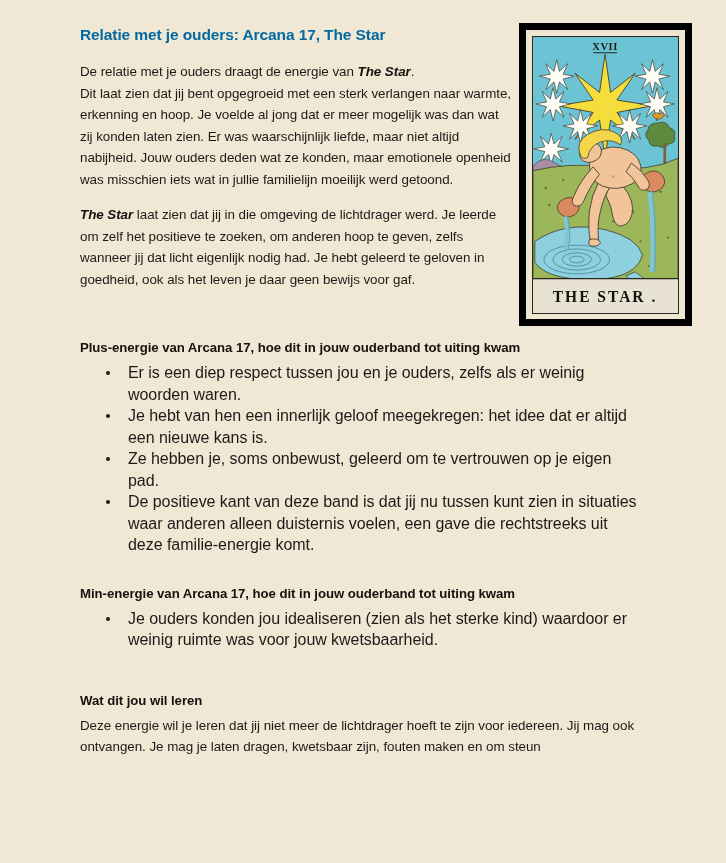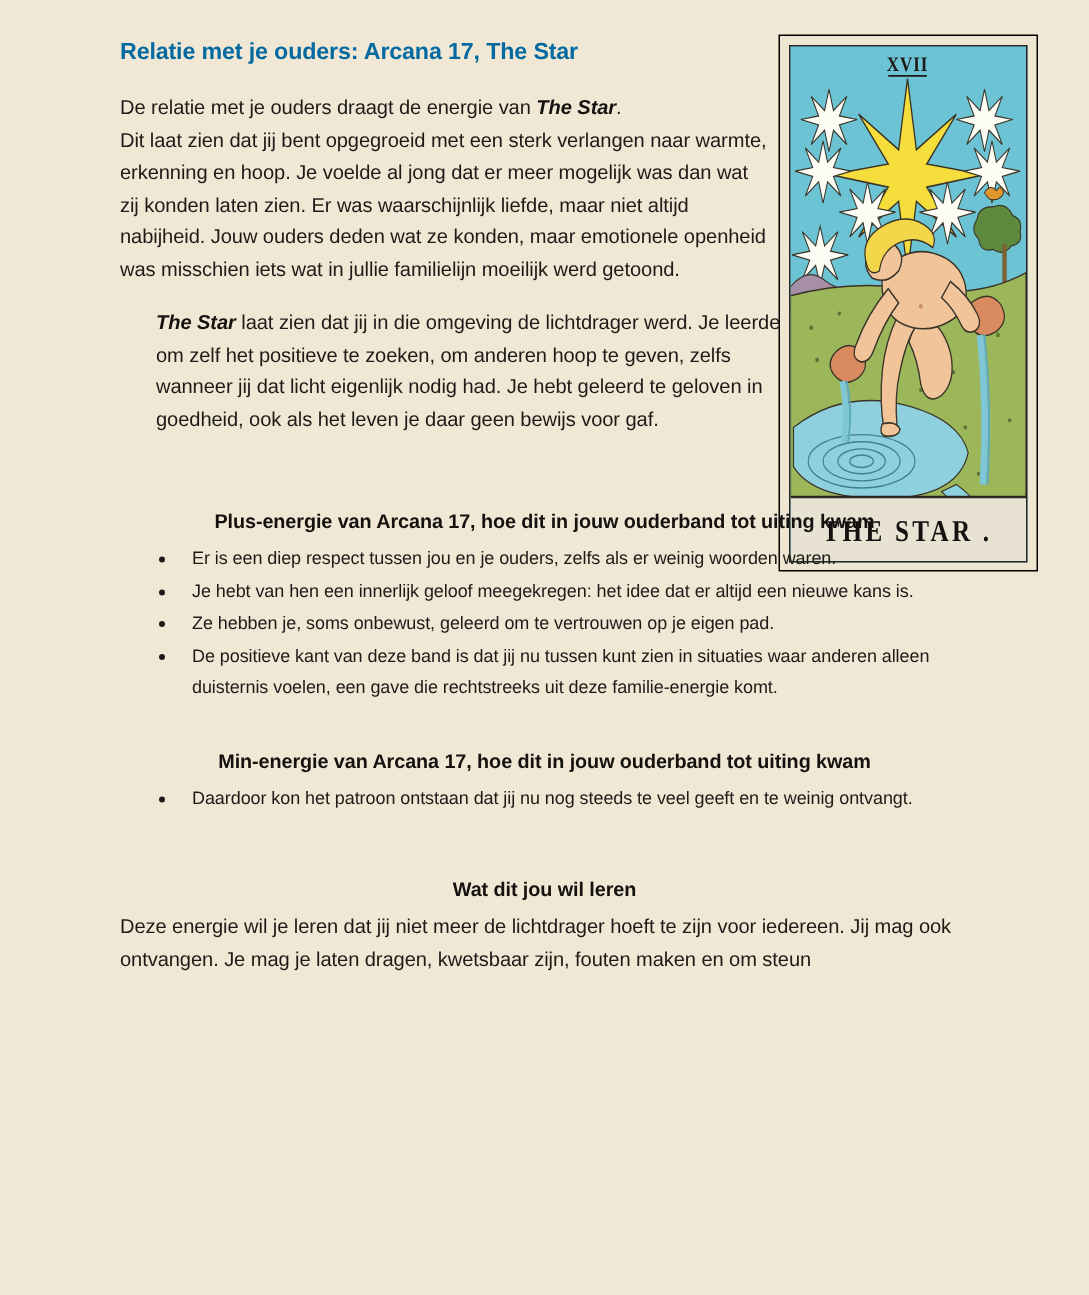--- a/index.html
+++ b/index.html
@@ -41,42 +41,41 @@
   }
 
   p.para {
     font-size: 13.4px;
     line-height: 21.5px;
     margin: 0 0 14px 0;
     color: #1d1a17;
     letter-spacing: -0.05px;
   }
   p.para.narrow { width: 432px; }
-  p.para.narrow2 { width: 432px; margin-left: 24px; }
+  p.para.narrow2 { width: 432px; }
 
   b, strong { font-weight: bold; color: #14110e; font-style: italic; }
 
   h2.sub {
     font-size: 13.2px;
     font-weight: bold;
     margin: 0 0 4px 0;
     line-height: 20px;
     color: #14110e;
     letter-spacing: -0.05px;
-    text-align: center;
   }
 
   ul.bullets {
     list-style: none;
     margin: 0 0 18px 0;
     padding: 0;
   }
   ul.bullets li {
     position: relative;
-    font-size: 12px;
+    font-size: 16px;
     line-height: 21.5px;
     padding-left: 48px;
     margin: 0 0 0 0;
     color: #1d1a17;
     letter-spacing: -0.05px;
   }
   ul.bullets li::before {
     content: "";
     position: absolute;
     left: 26px;
@@ -90,23 +89,23 @@
   .gap-s { height: 10px; }
   .gap-m { height: 22px; }
   .gap-l { height: 34px; }
 
   
   .card-wrap {
     position: absolute;
     left: 519px;
     top: 23px;
     width: 173px;
-    height: 358px;
+    height: 303px;
     background: #efe6d2;
-    border: 1px solid #000000;
+    border: 7px solid #000000;
     box-sizing: border-box;
     padding: 6px 6px 5px 6px;
   }
   .card-inner {
     position: relative;
     width: 100%;
     height: 100%;
     border: 1.5px solid #2a2722;
     box-sizing: border-box;
     overflow: hidden;
@@ -244,21 +243,21 @@
       <li>Er is een diep respect tussen jou en je ouders, zelfs als er weinig woorden waren.</li>
       <li>Je hebt van hen een innerlijk geloof meegekregen: het idee dat er altijd een nieuwe kans is.</li>
       <li>Ze hebben je, soms onbewust, geleerd om te vertrouwen op je eigen pad.</li>
       <li>De positieve kant van deze band is dat jij nu tussen kunt zien in situaties waar anderen alleen duisternis voelen, een gave die rechtstreeks uit deze familie-energie komt.</li>
     </ul>
 
     <div class="gap-s"></div>
 
     <h2 class="sub">Min-energie van Arcana 17, hoe dit in jouw ouderband tot uiting kwam</h2>
     <ul class="bullets">
-      <li>Daardoor kon het patroon ontstaan dat jij nu nog steeds te veel geeft en te weinig ontvangt.</li>
+      <li>Je ouders konden jou idealiseren (zien als het sterke kind) waardoor er weinig ruimte was voor jouw kwetsbaarheid.</li>
     </ul>
 
     <div class="gap-m"></div>
 
     <h2 class="sub">Wat dit jou wil leren</h2>
     <p class="para">Deze energie wil je leren dat jij niet meer de lichtdrager hoeft te zijn voor iedereen. Jij mag ook ontvangen. Je mag je laten dragen, kwetsbaar zijn, fouten maken en om steun</p>
 
   </div>
 </div>
 

